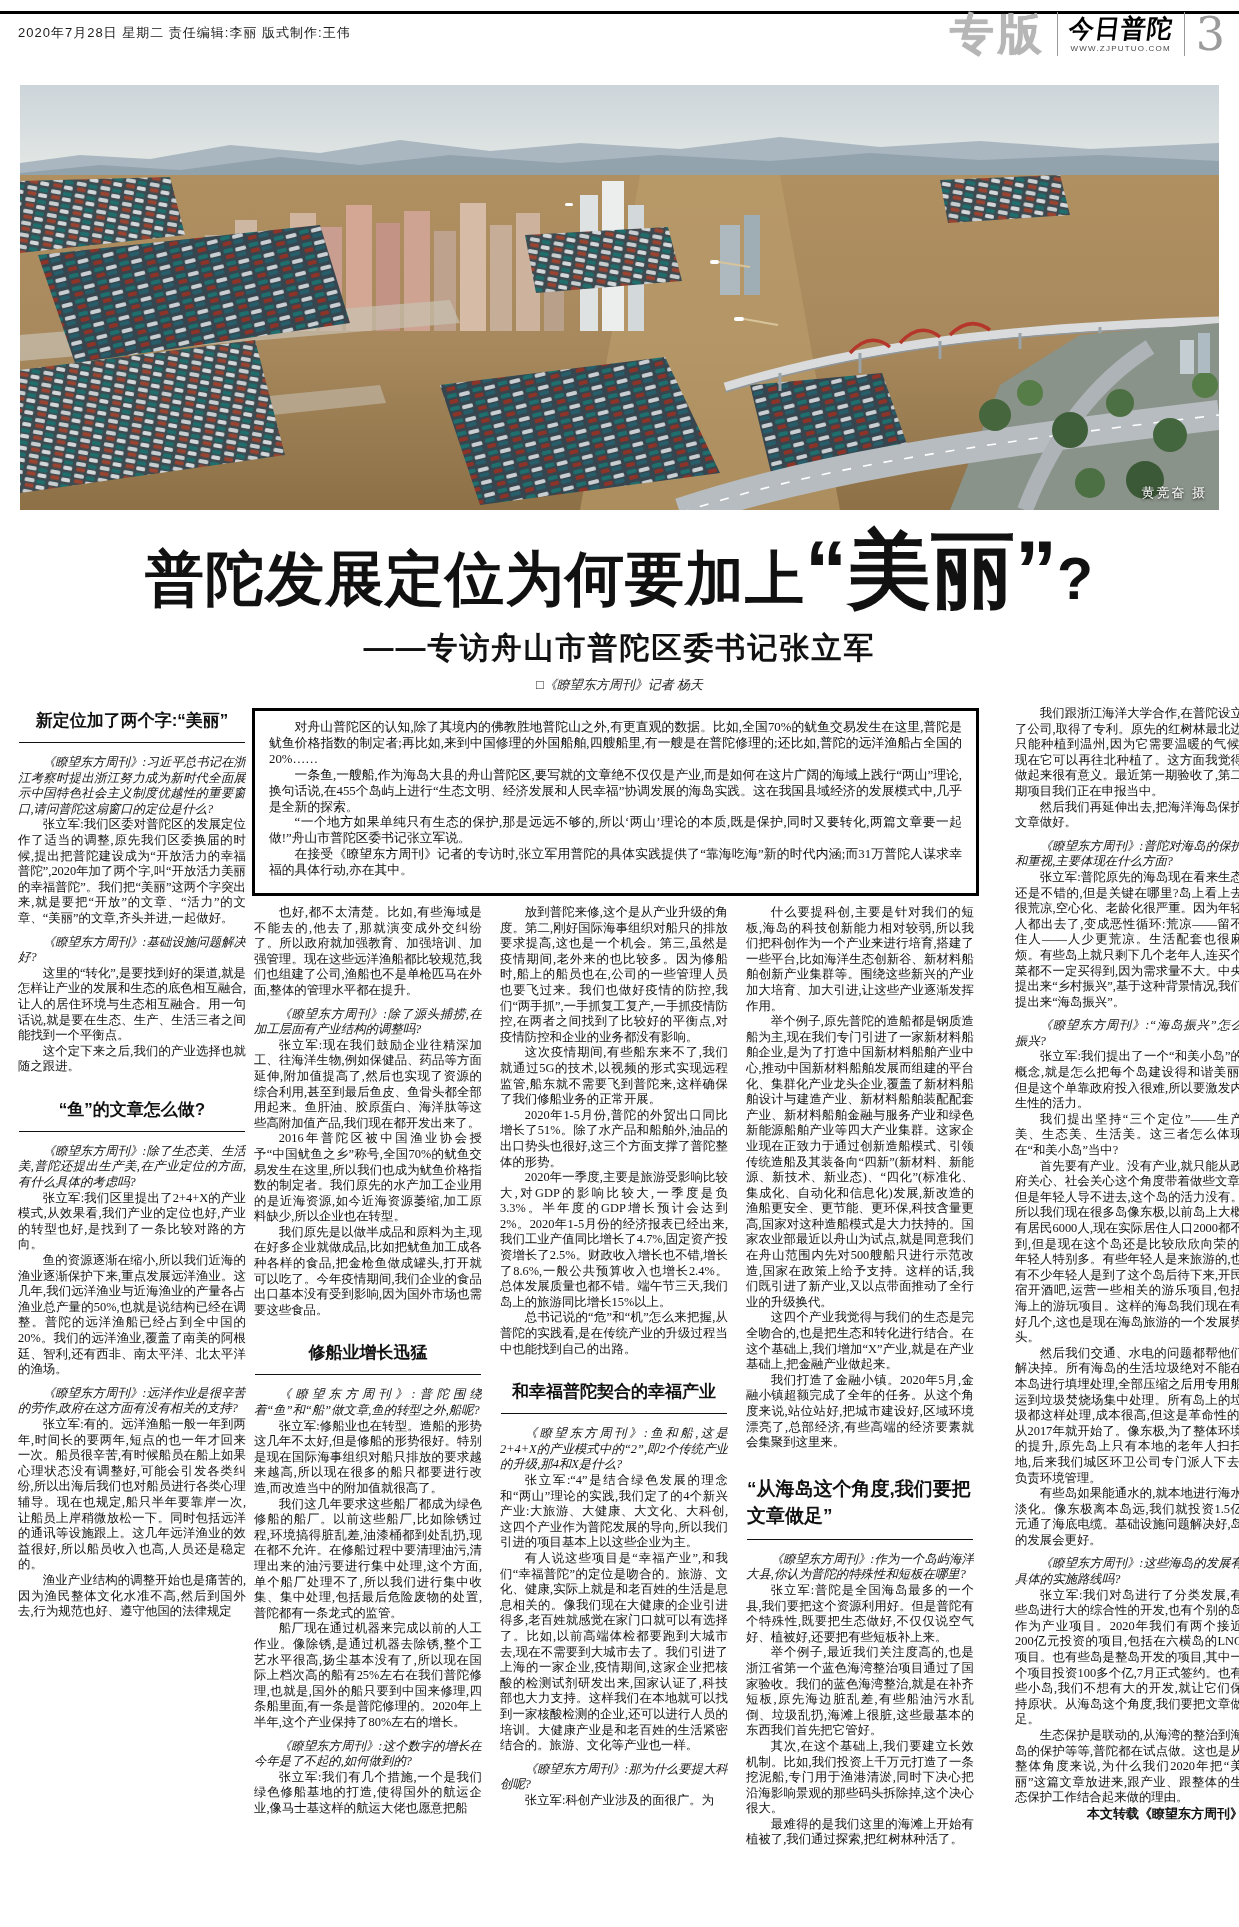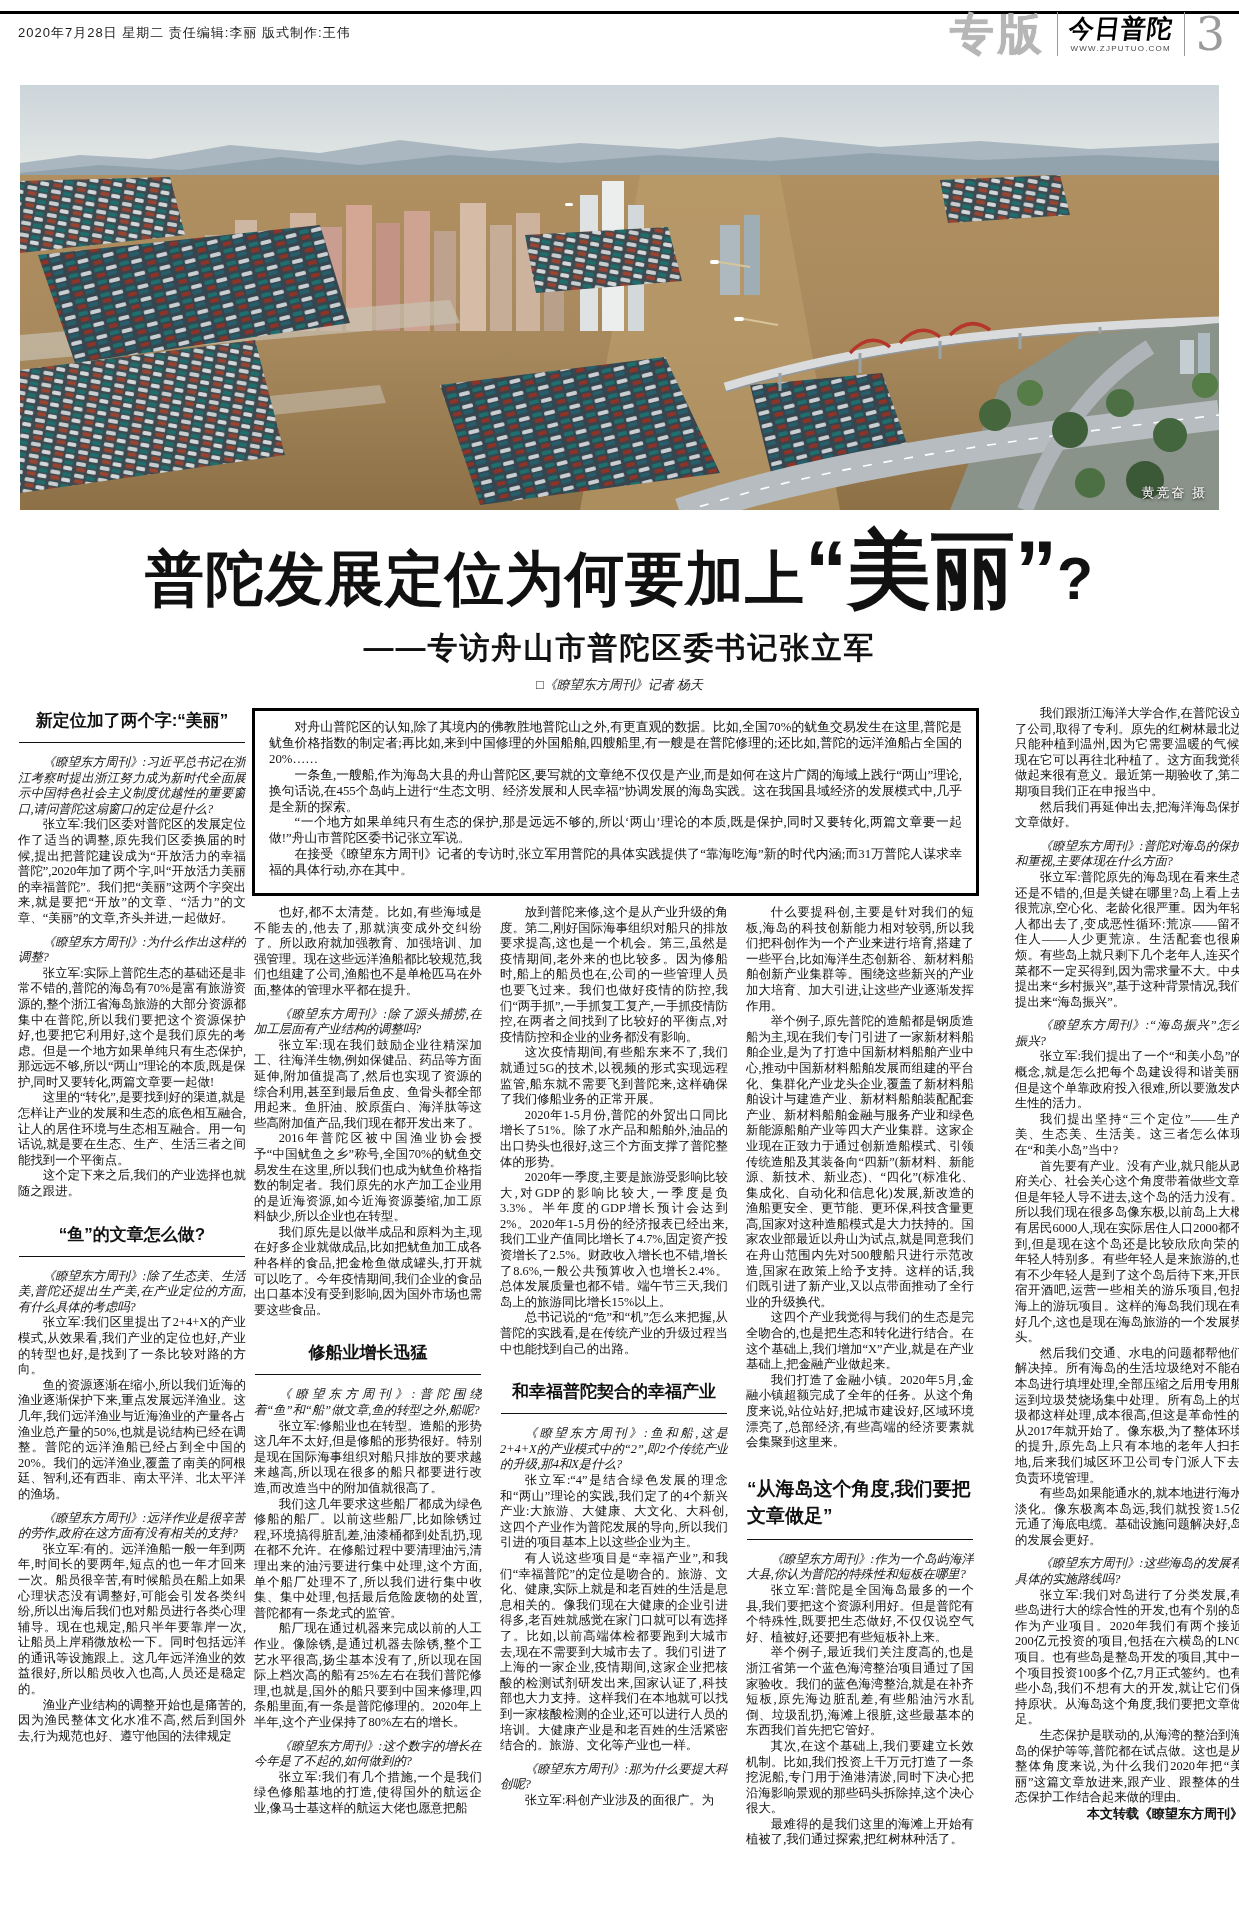--- a/index.html
+++ b/index.html
@@ -188,22 +188,21 @@
     <p>对舟山普陀区的认知,除了其境内的佛教胜地普陀山之外,有更直观的数据。比如,全国70%的鱿鱼交易发生在这里,普陀是鱿鱼价格指数的制定者;再比如,来到中国修理的外国船舶,四艘船里,有一艘是在普陀修理的;还比如,普陀的远洋渔船占全国的20%……</p>
     <p>一条鱼,一艘船,作为海岛大县的舟山普陀区,要写就的文章绝不仅仅是产业,而是如何在这片广阔的海域上践行“两山”理论,换句话说,在455个岛屿上进行“生态文明、经济发展和人民幸福”协调发展的海岛实践。这在我国县域经济的发展模式中,几乎是全新的探索。</p>
     <p>“一个地方如果单纯只有生态的保护,那是远远不够的,所以‘两山’理论的本质,既是保护,同时又要转化,两篇文章要一起做!”舟山市普陀区委书记张立军说。</p>
     <p>在接受《瞭望东方周刊》记者的专访时,张立军用普陀的具体实践提供了“靠海吃海”新的时代内涵;而31万普陀人谋求幸福的具体行动,亦在其中。</p>
   </div>
 
   <div class="col" id="col1">
     <div class="sec-head first">新定位加了两个字:“美丽”</div>
     <p class="q">《瞭望东方周刊》:习近平总书记在浙江考察时提出浙江努力成为新时代全面展示中国特色社会主义制度优越性的重要窗口,请问普陀这扇窗口的定位是什么?</p>
     <p>张立军:我们区委对普陀区的发展定位作了适当的调整,原先我们区委换届的时候,提出把普陀建设成为“开放活力的幸福普陀”,2020年加了两个字,叫“开放活力美丽的幸福普陀”。我们把“美丽”这两个字突出来,就是要把“开放”的文章、“活力”的文章、“美丽”的文章,齐头并进,一起做好。</p>
-    <p class="q">《瞭望东方周刊》:为什么作出这样的调整?</p>
-    <p>张立军:实际上普陀生态的基础还是非常不错的,普陀的海岛有70%是富有旅游资源的,整个浙江省海岛旅游的大部分资源都集中在普陀,所以我们要把这个资源保护好,也要把它利用好,这个是我们原先的考虑。但是一个地方如果单纯只有生态保护,那远远不够,所以“两山”理论的本质,既是保护,同时又要转化,两篇文章要一起做!</p>
+    <p class="q">《瞭望东方周刊》:基础设施问题解决好?</p>
     <p>这里的“转化”,是要找到好的渠道,就是怎样让产业的发展和生态的底色相互融合,让人的居住环境与生态相互融合。用一句话说,就是要在生态、生产、生活三者之间能找到一个平衡点。</p>
     <p>这个定下来之后,我们的产业选择也就随之跟进。</p>
     <div class="sec-head">“鱼”的文章怎么做?</div>
     <p class="q">《瞭望东方周刊》:除了生态美、生活美,普陀还提出生产美,在产业定位的方面,有什么具体的考虑吗?</p>
     <p>张立军:我们区里提出了2+4+X的产业模式,从效果看,我们产业的定位也好,产业的转型也好,是找到了一条比较对路的方向。</p>
     <p>鱼的资源逐渐在缩小,所以我们近海的渔业逐渐保护下来,重点发展远洋渔业。这几年,我们远洋渔业与近海渔业的产量各占渔业总产量的50%,也就是说结构已经在调整。普陀的远洋渔船已经占到全中国的20%。我们的远洋渔业,覆盖了南美的阿根廷、智利,还有西非、南太平洋、北太平洋的渔场。</p>
     <p class="q">《瞭望东方周刊》:远洋作业是很辛苦的劳作,政府在这方面有没有相关的支持?</p>
     <p>张立军:有的。远洋渔船一般一年到两年,时间长的要两年,短点的也一年才回来一次。船员很辛苦,有时候船员在船上如果心理状态没有调整好,可能会引发各类纠纷,所以出海后我们也对船员进行各类心理辅导。现在也规定,船只半年要靠岸一次,让船员上岸稍微放松一下。同时包括远洋的通讯等设施跟上。这几年远洋渔业的效益很好,所以船员收入也高,人员还是稳定的。</p>
     <p>渔业产业结构的调整开始也是痛苦的,因为渔民整体文化水准不高,然后到国外去,行为规范也好、遵守他国的法律规定</p>
   </div>

